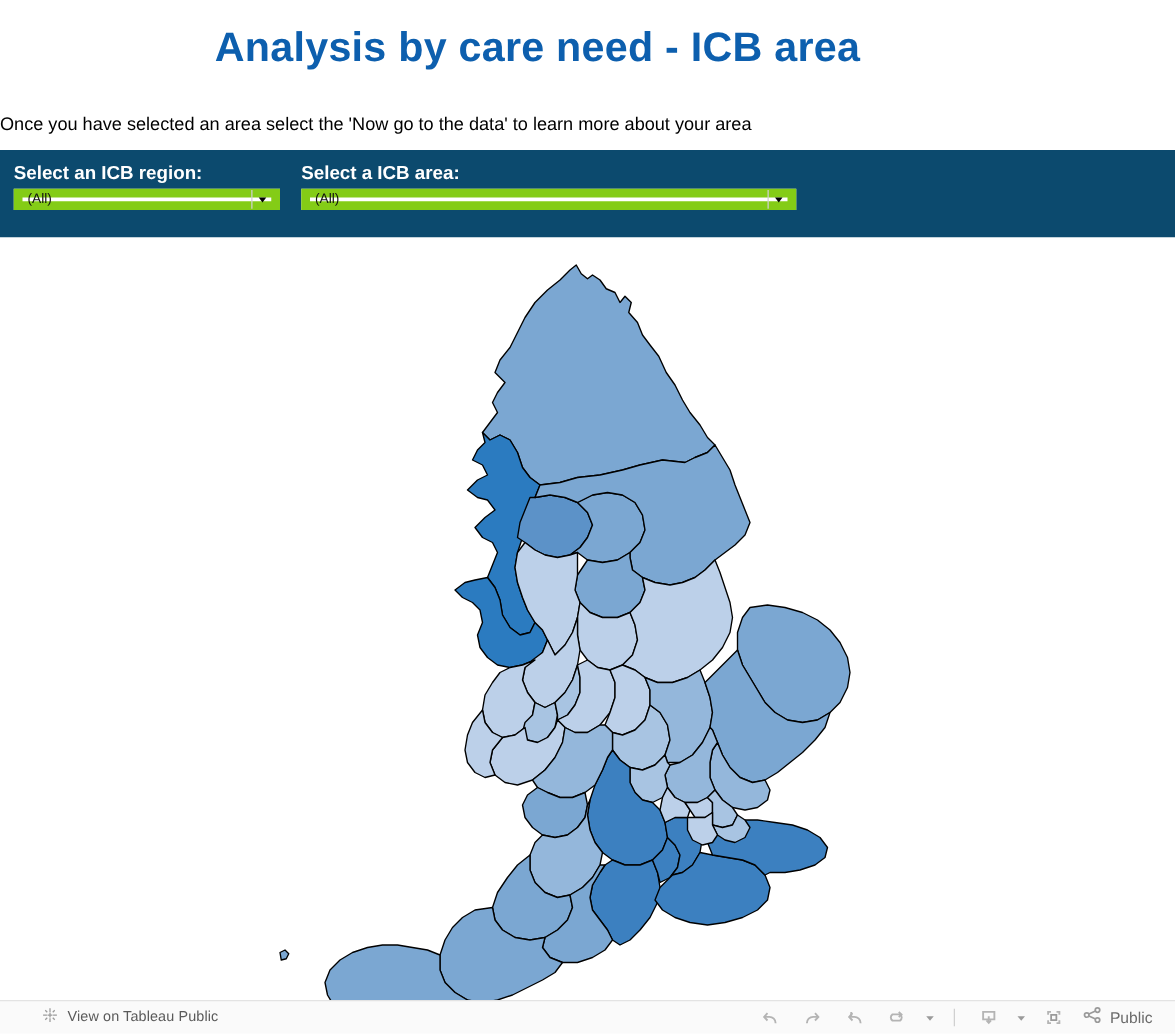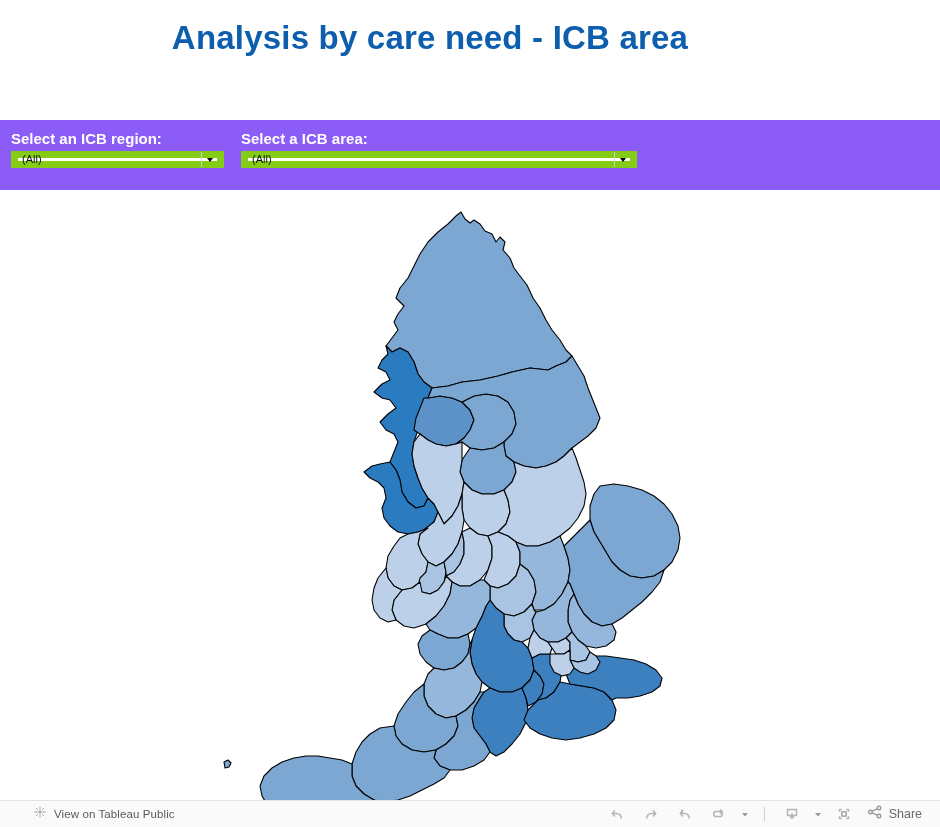--- a/index.html
+++ b/index.html
@@ -59,21 +59,21 @@
     white-space: pre-line;
   }
 
   
   .filter-bar {
     position: absolute;
     left: 0;
     top: 120px;
     width: 940px;
     height: 70px;
-    background: #8b5cf6;
+    background: #0c4a6e;
     box-sizing: border-box;
   }
   .filter-group {
     position: absolute;
     top: 9px;
   }
   .filter-group.region { left: 11px; width: 213px; }
   .filter-group.area   { left: 241px; width: 396px; }
 
   .filter-label {
@@ -212,20 +212,21 @@
   .ic { stroke: #b4b4b4; fill: none; stroke-width: 1.5; }
   .ic-dark { stroke: #9a9a9a; fill: none; stroke-width: 1.4; }
   .ic-fill { fill: #9a9a9a; }
 </style>
 </head>
 <body>
 
 <div class="page-title">Analysis by care need - ICB area</div>
 
 <div class="instructions">
+  <div class="instr-line-2">Once you have selected an area select the 'Now go to the data' to learn more about your area</div>
 </div>
 
 <div class="filter-bar">
 
   <div class="filter-group region">
     <div class="filter-label">Select an ICB region:</div>
     <div class="filter-select">
       <div class="filter-value" title="(All)">(All)</div>
       <div class="select-arrow-box">
         <span class="tri"></span>
@@ -510,17 +511,17 @@
 
     <div class="tb-share">
       <span>
         <svg width="16" height="16" viewBox="0 0 16 16">
           <circle class="ic-dark" cx="12" cy="4" r="1.8"></circle>
           <circle class="ic-dark" cx="3.4" cy="8" r="1.8"></circle>
           <circle class="ic-dark" cx="12" cy="12" r="1.8"></circle>
           <path class="ic-dark" d="M5.1 7.2l5.3-2.4M5.1 8.8l5.3 2.4"></path>
         </svg>
       </span>
-      <span class="tb-share-label">Share</span>
+      <span class="tb-share-label">Public</span>
     </div>
 
   </div>
 </div>
 
 </body></html>

